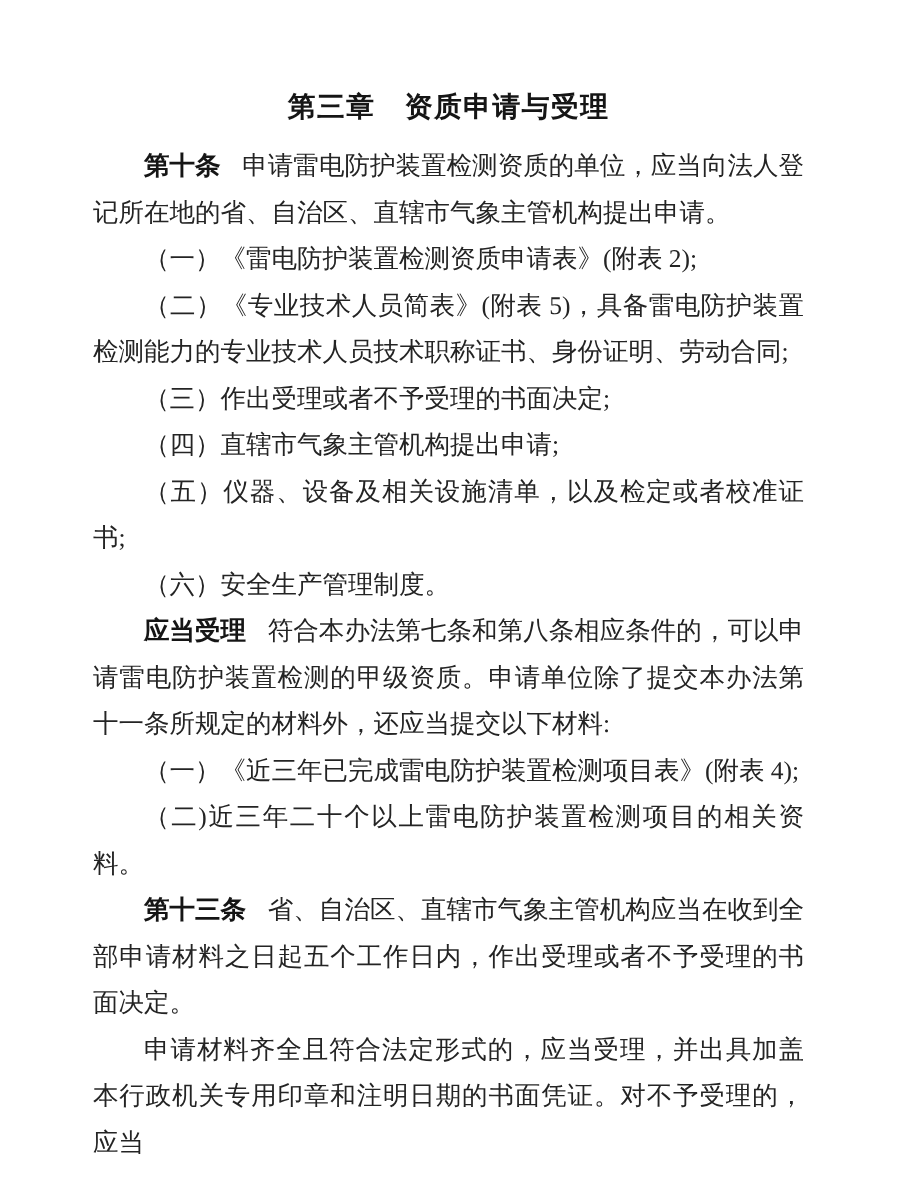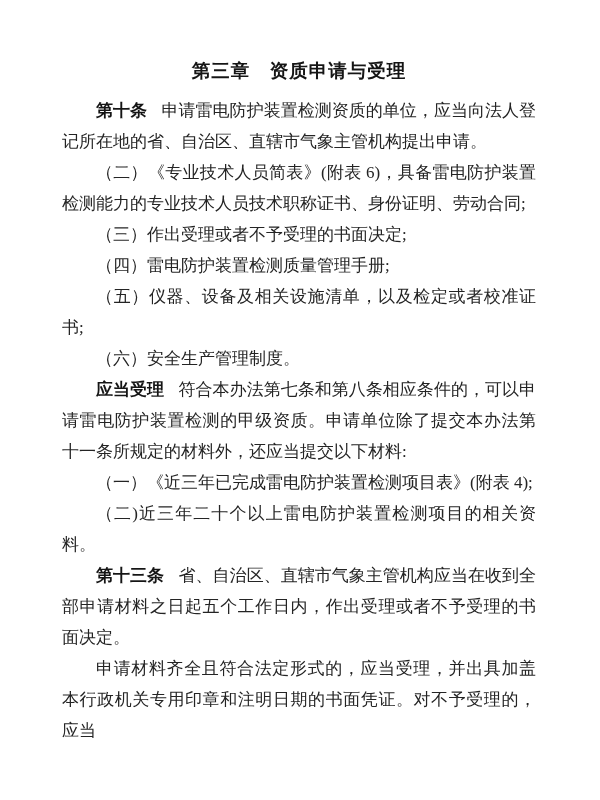--- a/index.html
+++ b/index.html
@@ -45,26 +45,27 @@
 </head>
 <body>
 
 <div class="page">
 
   <h1 class="chapter-title">第三章　资质申请与受理</h1>
 
   <p class="para"><b class="article-label">第十条</b><span>申请雷电防护装置检测资质的单位，应当向法人登记所在地的省、自治区、直辖市气象主管机构提出申请。</span></p>
 
 
+  <p class="para"><span>（一）《雷电防护装置检测资质申请表》(附表 2);</span></p>
 
-  <p class="para"><span>（二）《专业技术人员简表》(附表 6)，具备雷电防护装置检测能力的专业技术人员技术职称证书、身份证明、劳动合同;</span></p>
+  <p class="para"><span>（二）《专业技术人员简表》(附表 5)，具备雷电防护装置检测能力的专业技术人员技术职称证书、身份证明、劳动合同;</span></p>
 
   <p class="para"><span>（三）作出受理或者不予受理的书面决定;</span></p>
 
-  <p class="para"><span>（四）雷电防护装置检测质量管理手册;</span></p>
+  <p class="para"><span>（四）直辖市气象主管机构提出申请;</span></p>
 
   <p class="para"><span>（五）仪器、设备及相关设施清单，以及检定或者校准证书;</span></p>
 
   <p class="para"><span>（六）安全生产管理制度。</span></p>
 
   <p class="para"><b class="article-label">应当受理</b><span>符合本办法第七条和第八条相应条件的，可以申请雷电防护装置检测的甲级资质。申请单位除了提交本办法第十一条所规定的材料外，还应当提交以下材料:</span></p>
 
   <p class="para"><span>（一）《近三年已完成雷电防护装置检测项目表》(附表 4);</span></p>
 
   <p class="para"><span>（二)近三年二十个以上雷电防护装置检测项目的相关资料。</span></p>

